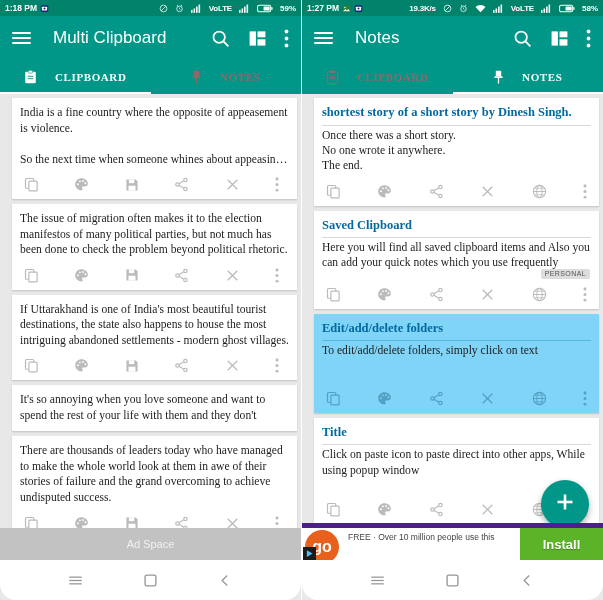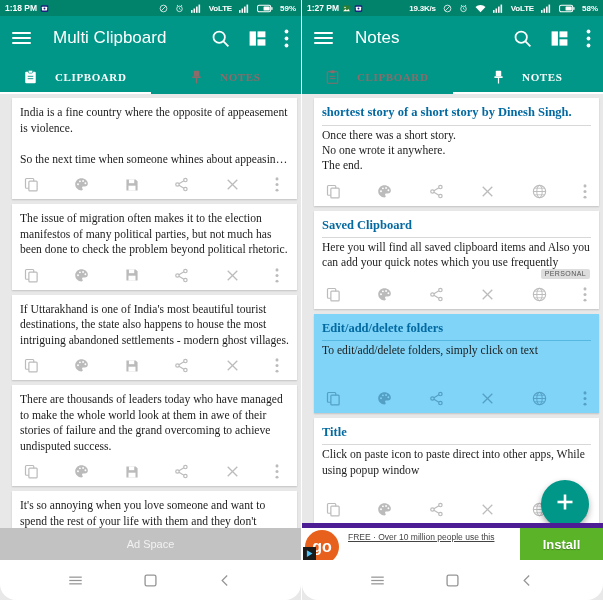--- a/index.html
+++ b/index.html
@@ -133,21 +133,21 @@
     color: #fff; font-family: "Liberation Sans", sans-serif;
     font-size: 16px; font-weight: bold;
   }
   .ad-play {
     position: absolute; left: 1px; bottom: 0px;
     width: 13px; height: 13px; background: #1a1a1a;
     display: flex; align-items: center; justify-content: center;
   }
   .ad-text {
     flex: 1; display: flex; align-items: flex-start; padding-top: 4px;
-    font-family: "Liberation Sans", sans-serif; font-size: 8.5px; color: #444; text-decoration: underline;
+    font-family: "Liberation Sans", sans-serif; font-size: 8.5px; color: #444;
   }
   .ad-install {
     width: 83px; background: #5bb327; flex: none;
     display: flex; align-items: center; justify-content: center;
     color: #fff; font-family: "Liberation Sans", sans-serif;
     font-size: 13px; font-weight: bold;
     text-shadow: 0 1px 1px rgba(0,0,0,.28);
     cursor: pointer;
   }
 
@@ -437,20 +437,24 @@
           <span class="act">
             <svg width="4" height="15" viewBox="0 0 4 16">
                 <circle cx="2" cy="2" r="1.6" fill="#222"></circle>
                 <circle cx="2" cy="8" r="1.6" fill="#222"></circle>
                 <circle cx="2" cy="14" r="1.6" fill="#222"></circle>
               </svg>
           </span>
         </div>
       </div>
 
+      <div class="card" style="padding-bottom:8px;">
+        <div class="card-body clip">It's so annoying when you love someone and want to spend the rest of your life with them and they don't</div>
+      </div>
+
       <div class="card">
         <div class="card-body clip">There are thousands of leaders today who have managed to make the whole world look at them in awe of their stories of failure and the grand overcoming to achieve undisputed success.</div>
         <div class="actions">
           <span class="act">
             <svg width="15" height="15" viewBox="0 0 20 20">
                 <rect x="2" y="2" width="11" height="13" rx="1.2" fill="none" stroke="#222" stroke-width="1.6"></rect>
                 <rect x="6.5" y="5.5" width="11" height="13" rx="1.2" fill="#fff" stroke="#222" stroke-width="1.6"></rect>
               </svg>
           </span>
           <span class="act">
@@ -485,24 +489,20 @@
               </svg>
           </span>
           <span class="act">
             <svg width="4" height="15" viewBox="0 0 4 16">
                 <circle cx="2" cy="2" r="1.6" fill="#222"></circle>
                 <circle cx="2" cy="8" r="1.6" fill="#222"></circle>
                 <circle cx="2" cy="14" r="1.6" fill="#222"></circle>
               </svg>
           </span>
         </div>
-      </div>
-
-      <div class="card" style="padding-bottom:8px;">
-        <div class="card-body clip">It's so annoying when you love someone and want to spend the rest of your life with them and they don't</div>
       </div>
 
     </div>
 
     <div class="adspace">
       <span>Ad Space</span>
     </div>
 
     <div class="navbar">
       <span class="nav-ico">

